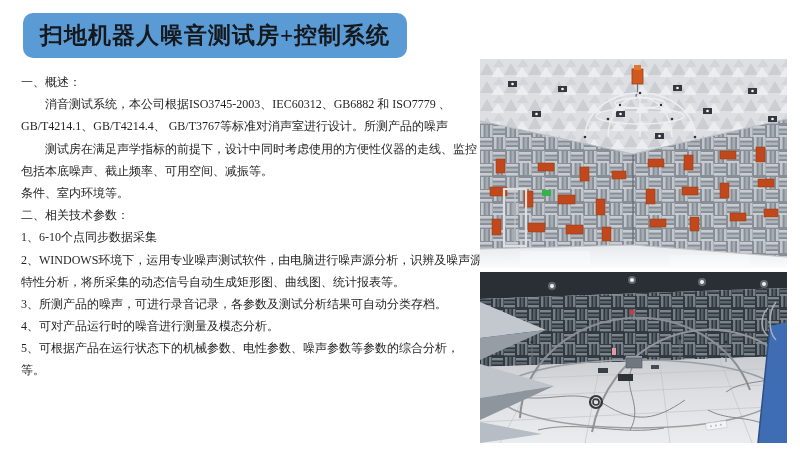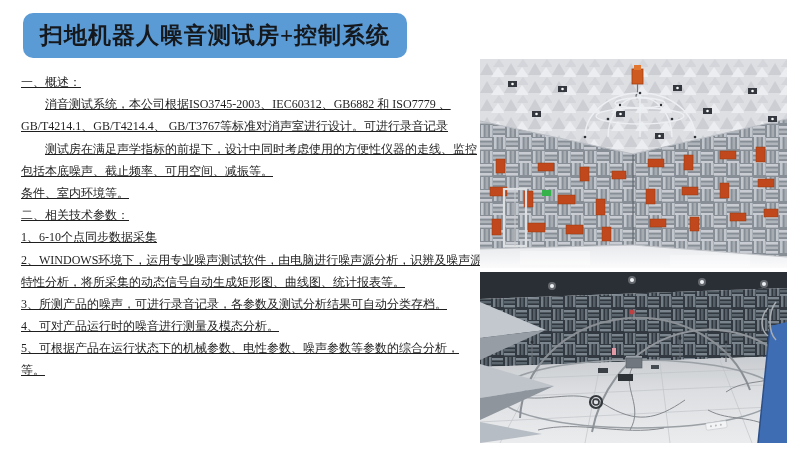--- a/index.html
+++ b/index.html
@@ -12,42 +12,42 @@
   .banner span{font-size:23px;font-weight:700;color:#15181c;letter-spacing:1px;white-space:nowrap;}
   
   .logo{position:absolute;left:596px;top:18px;width:196px;height:40px;text-align:right;
         color:var(--logo-blue,#1c4f9f);font-family:"Liberation Sans","DejaVu Sans",sans-serif;white-space:nowrap;}
   .logo-en{font-size:25px;font-weight:800;letter-spacing:0.5px;}
   .logo-cn{font-size:22px;font-weight:800;margin-left:5px;}
   .logo-r{font-size:10px;font-weight:700;vertical-align:18px;margin-left:1px;}
   
   .doc{position:absolute;left:21px;top:71px;width:458px;font-size:12px;line-height:22.2px;
        color:var(--text-color,#1f1f1f);}
-  .ln{white-space:nowrap;height:22.2px;text-decoration:underline;}
+  .ln{white-space:nowrap;height:22.2px;}
   .indent{padding-left:24px;}
   
   .photo{position:absolute;overflow:hidden;background:#dfe1e4;margin:0;padding:0;}
   .photo1{left:480px;top:59px;width:307px;height:209px;}
   .photo2{left:480px;top:272px;width:307px;height:171px;}
   .photo svg{display:block;}
 </style>
 </head>
 <body>
 
 <div class="page">
 
   <div class="banner">
     <span>扫地机器人噪音测试房+控制系统</span>
   </div>
 
 
   <div class="doc">
     <div class="ln">一、概述：</div>
     <div class="ln indent">消音测试系统，本公司根据ISO3745-2003、IEC60312、GB6882 和 ISO7779 、</div>
-    <div class="ln">GB/T4214.1、GB/T4214.4、 GB/T3767等标准对消声室进行设计。可进行录音记录</div>
+    <div class="ln">GB/T4214.1、GB/T4214.4、 GB/T3767等标准对消声室进行设计。所测产品的噪声</div>
     <div class="ln indent">测试房在满足声学指标的前提下，设计中同时考虑使用的方便性仪器的走线、监控</div>
     <div class="ln">包括本底噪声、截止频率、可用空间、减振等。</div>
     <div class="ln">条件、室内环境等。</div>
     <div class="ln">二、相关技术参数：</div>
     <div class="ln">1、6-10个点同步数据采集</div>
     <div class="ln">2、WINDOWS环境下，运用专业噪声测试软件，由电脑进行噪声源分析，识辨及噪声源</div>
     <div class="ln">特性分析，将所采集的动态信号自动生成矩形图、曲线图、统计报表等。</div>
     <div class="ln">3、所测产品的噪声，可进行录音记录，各参数及测试分析结果可自动分类存档。</div>
     <div class="ln">4、可对产品运行时的噪音进行测量及模态分析。</div>
     <div class="ln">5、可根据产品在运行状态下的机械参数、电性参数、噪声参数等参数的综合分析，</div>

